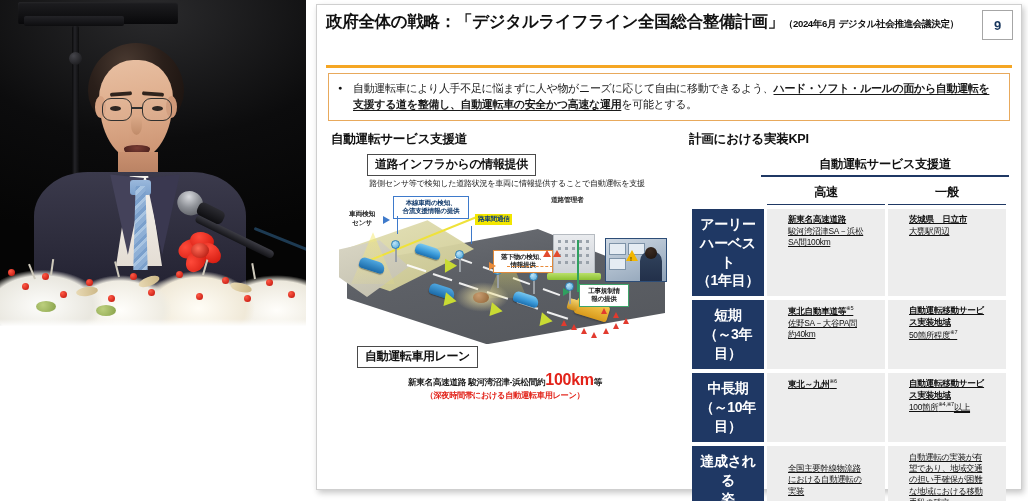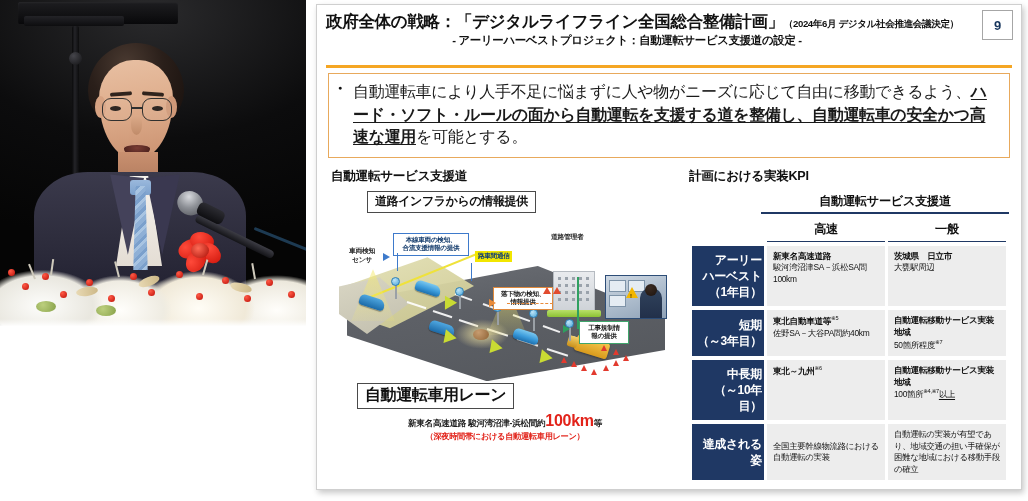--- a/index.html
+++ b/index.html
@@ -241,21 +241,21 @@
     margin: 5px 11px 0 11px;
     border: 1px solid #E8A95C;
     padding: 7px 10px 8px 8px;
     background:#fff;
   }
   ul.bullets { list-style: none; margin:0; padding:0; }
   ul.bullets > li {
     position: relative;
     padding-left: 16px;
     margin-bottom: 6px;
-    font-size: 16px;
+    font-size: 11px;
     line-height: 1.42;
     color: #1a1a1a;
     letter-spacing: -0.35px;
   }
   ul.bullets > li:last-child { margin-bottom: 0; }
   ul.bullets > li::before {
     content: "●";
     position: absolute; left: 1px; top: 0px;
     font-size: 7px; color:#111; line-height: 1.9;
   }
@@ -430,21 +430,21 @@
     border-left:7px solid #3E7ACB;
   }
   .redtri { position:absolute; width:0;height:0;
     border-left:4px solid transparent;border-right:4px solid transparent;
     border-bottom:7px solid #E24B2E; }
 
   
   .dg-foot { position:absolute; left:0; top:192px; width:348px; }
   .dg-lane-label {
     display:inline-block; border:1px solid #4a4a4a; background:#fff;
-    font-size: 16px; font-weight:bold; color:#111; padding:1px 7px 2px 7px;
+    font-size: 12px; font-weight:bold; color:#111; padding:1px 7px 2px 7px;
     letter-spacing:-0.4px; margin-left: 26px;
   }
   .dg-f1 {
     text-align:center; margin-top:3px; font-size:8.6px; font-weight:bold; color:#1d1d1d;
     letter-spacing:-0.3px;
   }
   .dg-f1 .km { color:#E2231A; font-size:16px; font-weight:bold;text-align:center; }
   .dg-f2 {
     text-align:center; margin-top:1px; font-size:13px; font-weight:bold; color:#E2231A;
     letter-spacing:-0.4px;
@@ -464,29 +464,29 @@
   }
   .kpi-table { width:100%; border-collapse: separate; border-spacing: 3px 4px; margin-top:2px; }
   .kpi-table th.colh {
     font-size: 12.2px; font-weight: bold; color:#111; text-align:center;
     padding: 1px 0 3px 0; border-bottom: 1.6px solid #1F3864;
     letter-spacing:-0.3px;
   }
   .kpi-table th.spacer { width: 69px; border:none; }
   .kpi-table td.rowh {
     width: 69px;
-    background: #1F3864; color:#fff; text-align:right;
-    font-size: 12px; font-weight:bold; line-height:1.35;
+    background: #1F3864; color:#fff; text-align:center;
+    font-size: 14px; font-weight:bold; line-height:1.35;
     vertical-align: middle; letter-spacing:-0.3px;
     padding: 6px 2px;
   }
   .kpi-table td.cell {
     background: #EDEDED; vertical-align: top;
-    padding: 5px 6px; width: 113px;
-    font-size: 8.4px; color:#111; line-height:1.36; letter-spacing:-0.3px;
+    padding: 5px 21px; width: 113px;
+    font-size: 8.4px; color:#111; line-height:1.36; letter-spacing:-0.3px;text-decoration:underline;
   }
   .kpi-table td.cell.mid { vertical-align: middle; }
   .cell b { font-size: 8.6px; }
   .sup { font-size: 5.6px; vertical-align: super; }
   .ul2 { text-decoration: underline; text-underline-offset: 1.5px; }
 
   
   .source {
     position:absolute; right: 12px; bottom: 8px;
     font-size: 7.6px; color:#1a1a1a; letter-spacing:-0.3px;
@@ -570,39 +570,39 @@
       <div class="greenleaf" style="left:106px;top:62px;"></div>
     </div>
     <div class="photo-fadebottom"></div>
   </div>
 
   <div class="slide">
 
     <div class="hdr">
       <div class="hdr-title-wrap">
         <div class="hdr-line1"><span>政府全体の戦略：「デジタルライフライン全国総合整備計画」</span><span class="hdr-note">（2024年6月 デジタル社会推進会議決定）</span></div>
-        <div class="hdr-line2">- アーリーハーベストプロジェクト：自動運転サービス支援道の設定 -</div>
       </div>
       <div class="pagebox">9</div>
     </div>
     <div class="hdr-rule"></div>
 
     <div class="bulletbox">
       <ul class="bullets">
         <li id="b0"><span>自動運転車により人手不足に悩まずに人や物がニーズに応じて自由に移動できるよう、</span><span class="u">ハード・ソフト・ルールの面から自動運転を支援する道を整備し、自動運転車の安全かつ高速な運用</span><span>を可能とする。</span></li>
       </ul>
     </div>
 
     <div class="body2">
 
       <div class="colL">
         <div class="secttl">自動運転サービス支援道</div>
 
         <div class="diagram">
           <div class="dg-title">道路インフラからの情報提供</div>
+          <div class="dg-sub">路側センサ等で検知した道路状況を車両に情報提供することで自動運転を支援</div>
 
           <div class="road-wrap">
             <div class="roadbed"></div>
             <div class="shoulder"></div>
             <div class="shoulder2"></div>
 
             <div class="yellowline" style="left:26px; top:46px; width:122px; transform:rotate(-22deg);"></div>
             <div class="lane-dash" style="left:70px; top:48px; width:20px; transform:rotate(18deg);"></div>
             <div class="lane-dash" style="left:96px; top:57px; width:20px; transform:rotate(18deg);"></div>
             <div class="lane-dash" style="left:122px; top:66px; width:20px; transform:rotate(18deg);"></div>

